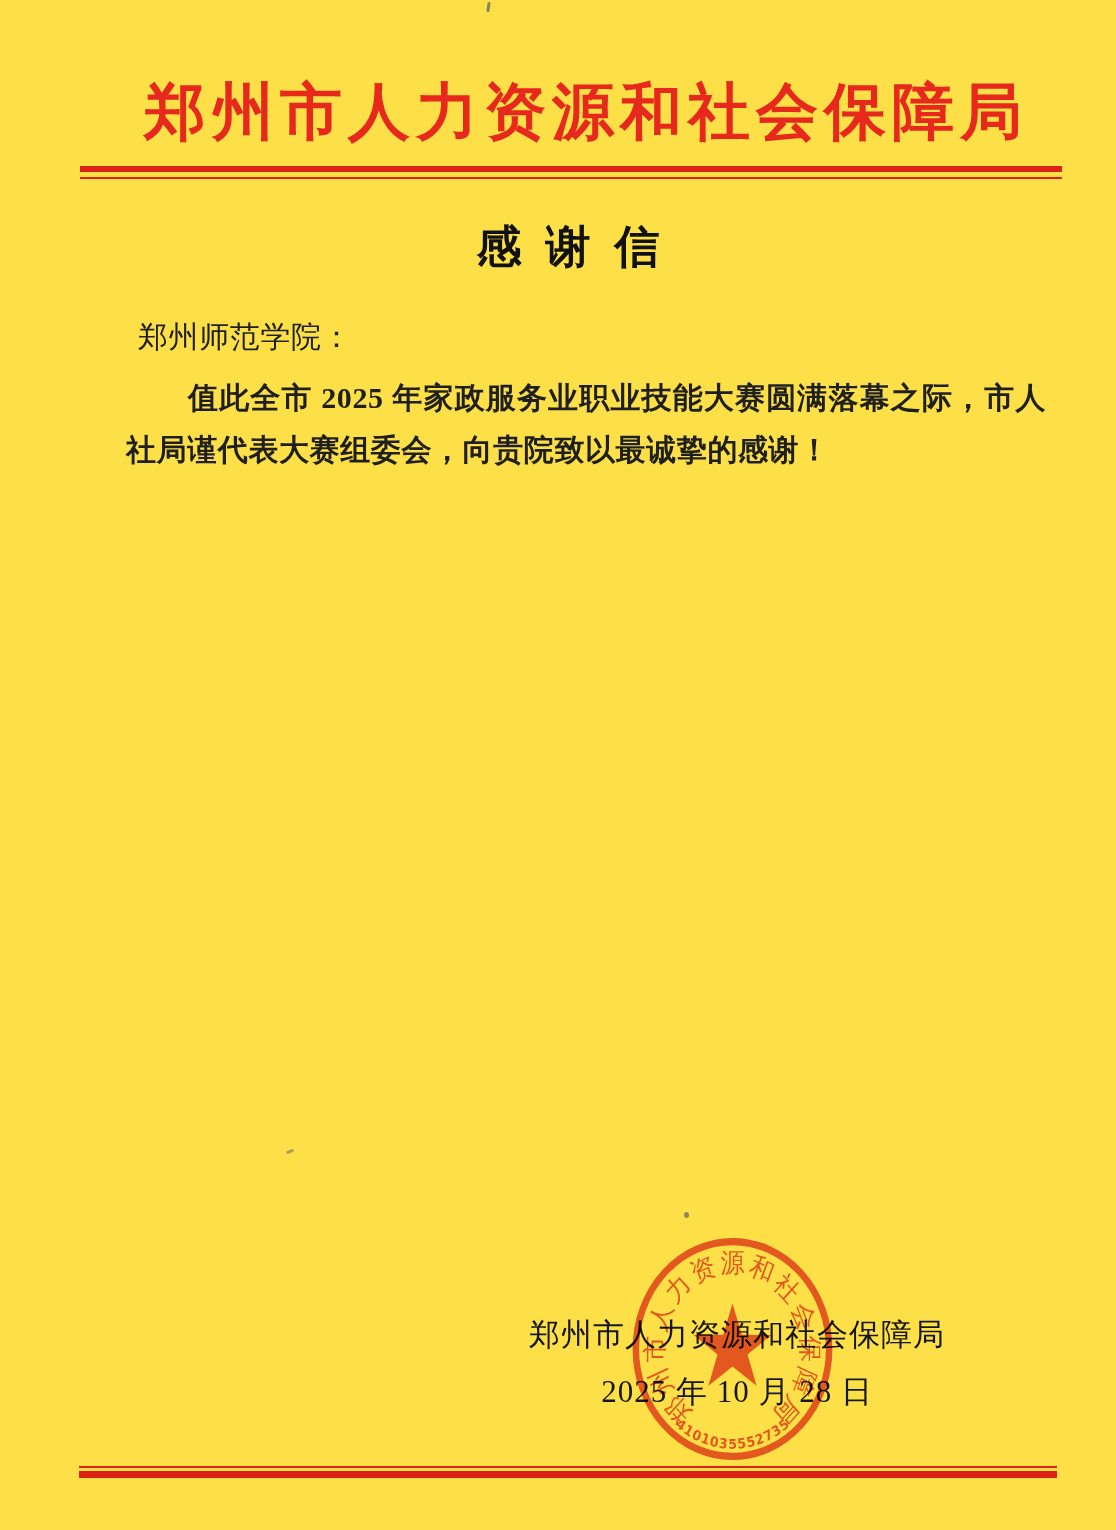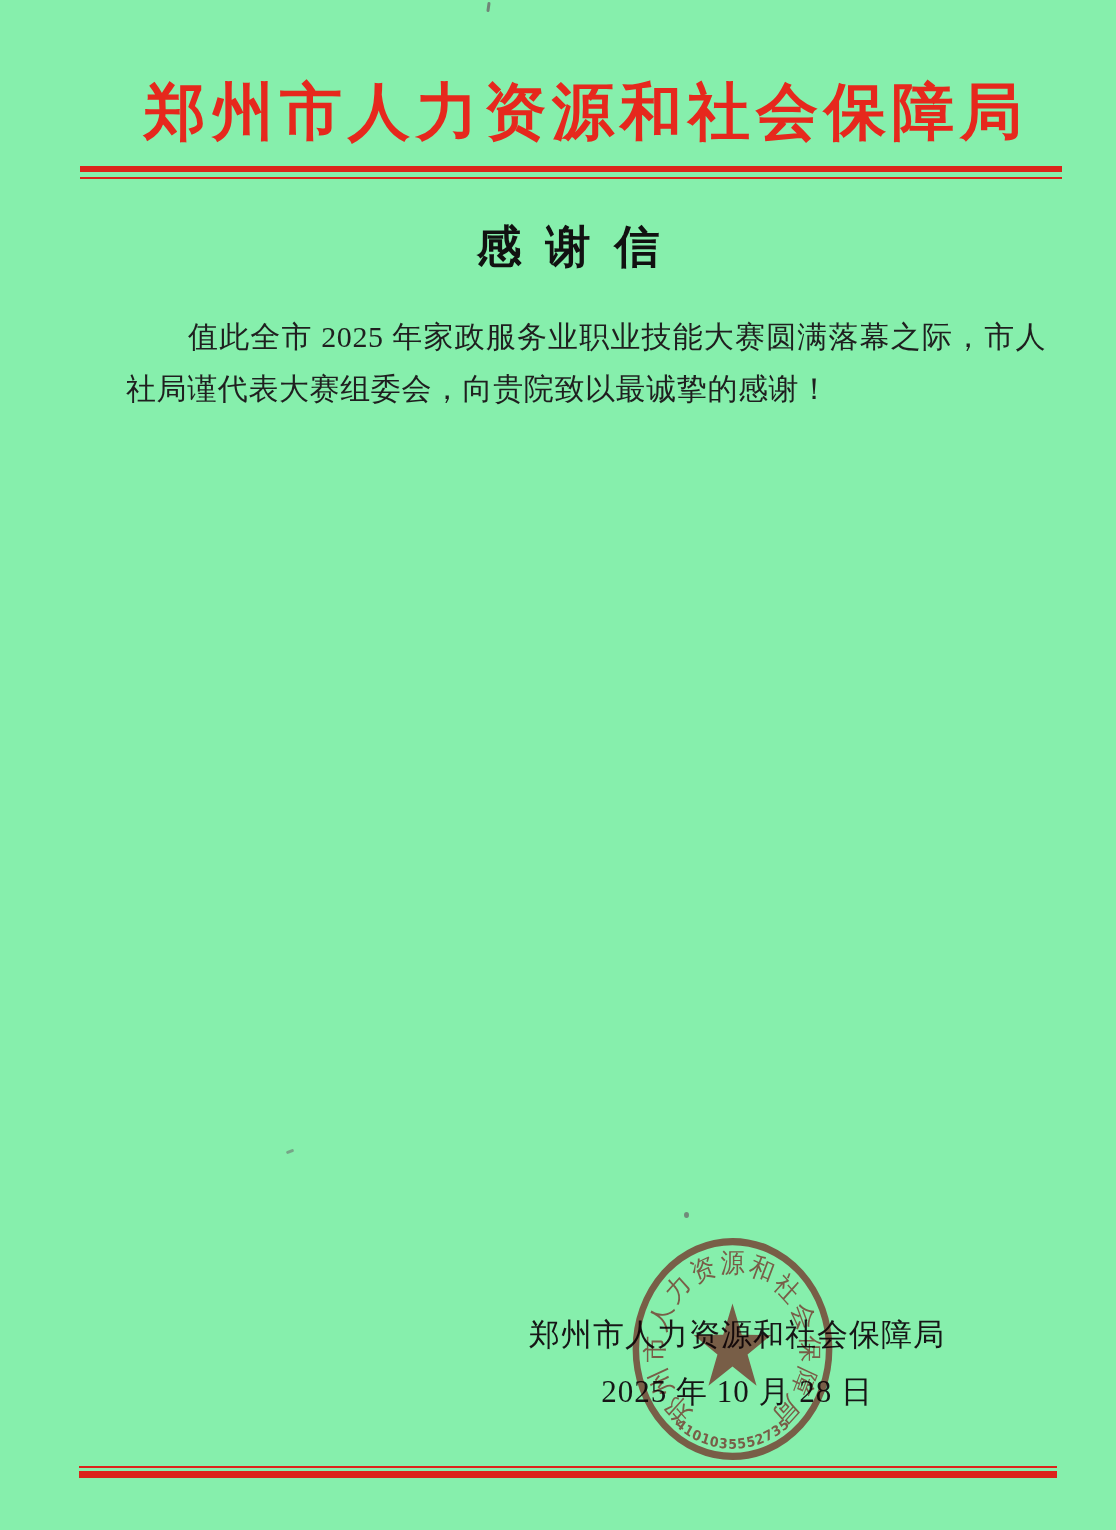--- a/index.html
+++ b/index.html
@@ -1,19 +1,19 @@
 <!DOCTYPE html>
 <html style="--red: #dc231a;"><head>
 <meta charset="utf-8">
 <style>
   :root { --red:#dc231a; --ink:#1f1f1f; --stamp:#e0484e; }
   html,body { margin:0; padding:0; background:#ffffff; }
   .page {
     position:relative; width:1116px; height:1530px;
-    background:#86efac; overflow:hidden;
+    background:#fde047; overflow:hidden;
     font-family:"Liberation Serif","DejaVu Serif",serif;
     color:var(--ink);
   }
   
   .org-name {
     position:absolute; top:76px; left:0; width:1116px; margin:0;
     text-align:center; transform:translateX(28px);
     font-size:62px; line-height:72px; font-weight:bold;
     letter-spacing:6px; color:#e6281d; white-space:nowrap;
   }
@@ -29,21 +29,21 @@
     font-size:45px; line-height:50px; font-weight:bold;
     letter-spacing:24px; text-indent:24px; color:#111;
   }
   
   .letter-body {
     position:absolute; top:311px; left:126px; width:920px;
     font-size:30px; line-height:52px; letter-spacing:0.6px;
     text-align:justify;
   }
   .salutation { margin:0 0 9px 12px; }
-  .letter-body p { margin:0; text-indent:62px; }
+  .letter-body p { margin:0; text-indent:62px;font-weight:bold; }
   
   .signature-block {
     position:absolute; top:1316px; left:447px; width:580px;
     text-align:center; font-size:31px; color:#161616;
   }
   .sig-org  { line-height:38px; letter-spacing:1px; white-space:nowrap; }
   .sig-date { margin-top:21px; line-height:34px; letter-spacing:1px; white-space:nowrap; }
   
   .seal {
     position:absolute; left:621px; top:1225px; width:223px; height:248px;
@@ -66,20 +66,21 @@
   <div class="speck s3"></div>
 
   <h1 class="org-name" style="color: rgb(230, 40, 29);">郑州市人力资源和社会保障局</h1>
 
   <div class="rule head-thick"></div>
   <div class="rule head-thin"></div>
 
   <h2 class="letter-title">感谢信</h2>
 
   <div class="letter-body">
+    <div class="salutation">郑州师范学院：</div>
     <p>值此全市 2025 年家政服务业职业技能大赛圆满落幕之际，市人社局谨代表大赛组委会，向贵院致以最诚挚的感谢！</p>
   </div>
 
   <div class="signature-block">
     <div class="sig-org">郑州市人力资源和社会保障局</div>
     <div class="sig-date">2025 年 10 月 28 日</div>
   </div>
 
   <div class="seal">
     <svg id="stamp-svg" viewBox="0 0 240 240" preserveAspectRatio="none">

